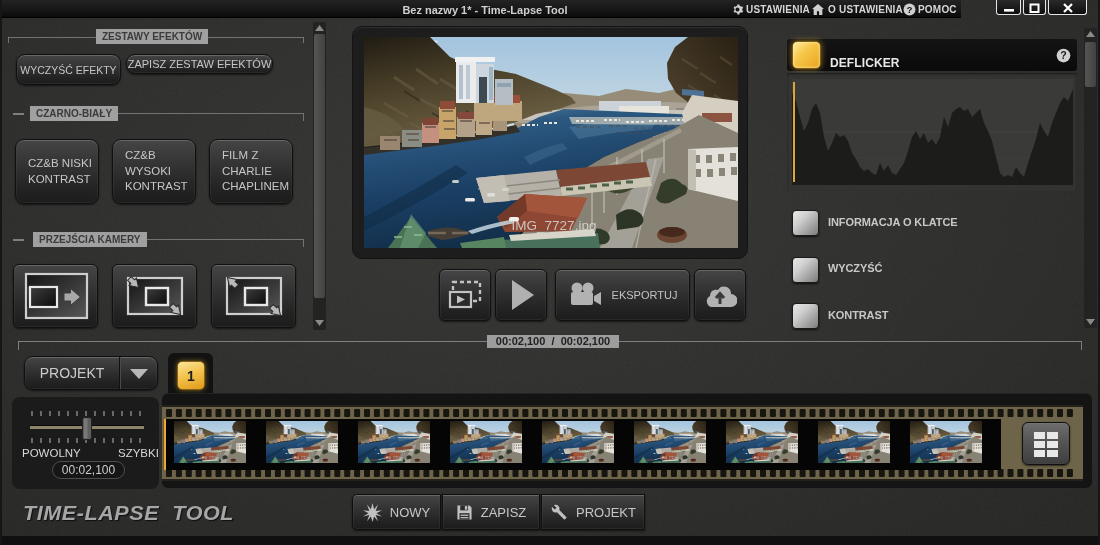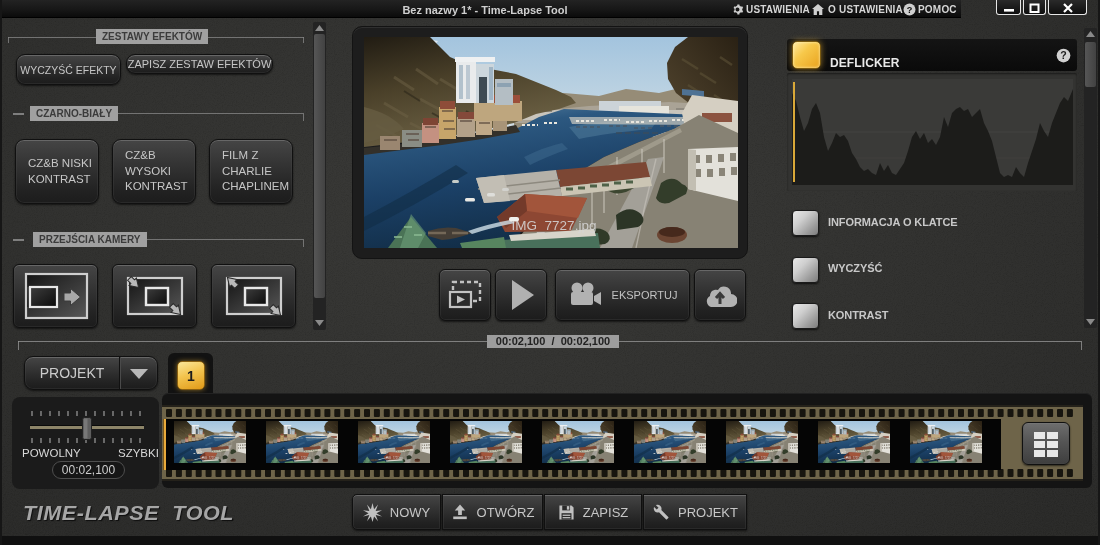--- a/index.html
+++ b/index.html
@@ -622,25 +622,20 @@
     </svg>
   </div>
 
   <div class="abs" style="left:23px;top:502px;color:#a6a6a6;font-size:20px;font-weight:bold;font-style:italic;letter-spacing:.5px;transform:scaleX(1.08);transform-origin:left;text-shadow:1px 1px 1px #0e0e0e">TIME-LAPSE&nbsp; TOOL</div>
 
   <div class="abs" style="left:352px;top:494px;height:54px;display:flex">
     <div class="btn" style="position:relative;width:89px;height:36px;border-radius:5px 0 0 5px;font-size:13px;color:#c6c6c6">
       <svg width="19" height="19" viewBox="0 0 24 24" style="margin-right:8px" fill="#c0c0c0">
         <path d="M12 0 L14 8 L19 2 L16 10 L24 9 L17 13 L24 17 L16 15 L19 23 L14 17 L12 24 L10 17 L5 23 L8 15 L0 17 L7 13 L0 9 L8 10 L5 2 L10 8 Z"></path>
       </svg>NOWY</div>
-    <div class="btn" style="position:relative;width:101px;height:36px;border-radius:0;margin-left:1px;font-size:13px;color:#c6c6c6">
-      <svg width="18" height="18" viewBox="0 0 24 24" style="margin-right:8px" fill="#c0c0c0">
-        <path d="M12 2 L19 10 L14.5 10 L14.5 16 L9.5 16 L9.5 10 L5 10 Z"></path>
-        <rect x="3" y="18" width="18" height="3.5"></rect>
-      </svg>OTWÓRZ</div>
     <div class="btn" style="position:relative;width:98px;height:36px;border-radius:0;margin-left:1px;font-size:13px;color:#c6c6c6">
       <svg width="17" height="17" viewBox="0 0 24 24" style="margin-right:8px">
         <path d="M2 2 H19 L22 5 V22 H2 Z" fill="#c0c0c0"></path>
         <rect x="6" y="2" width="11" height="7" fill="#2a2a2a"></rect>
         <rect x="12.5" y="3" width="3.5" height="5" fill="#c0c0c0"></rect>
         <rect x="5" y="13" width="14" height="9" fill="#2a2a2a"></rect>
         <rect x="6.5" y="15" width="11" height="1.8" fill="#c0c0c0"></rect>
         <rect x="6.5" y="18.4" width="11" height="1.8" fill="#c0c0c0"></rect>
       </svg>ZAPISZ</div>
     <div class="btn" style="position:relative;width:104px;height:36px;border-radius:0;margin-left:1px;font-size:13px;color:#c6c6c6">

